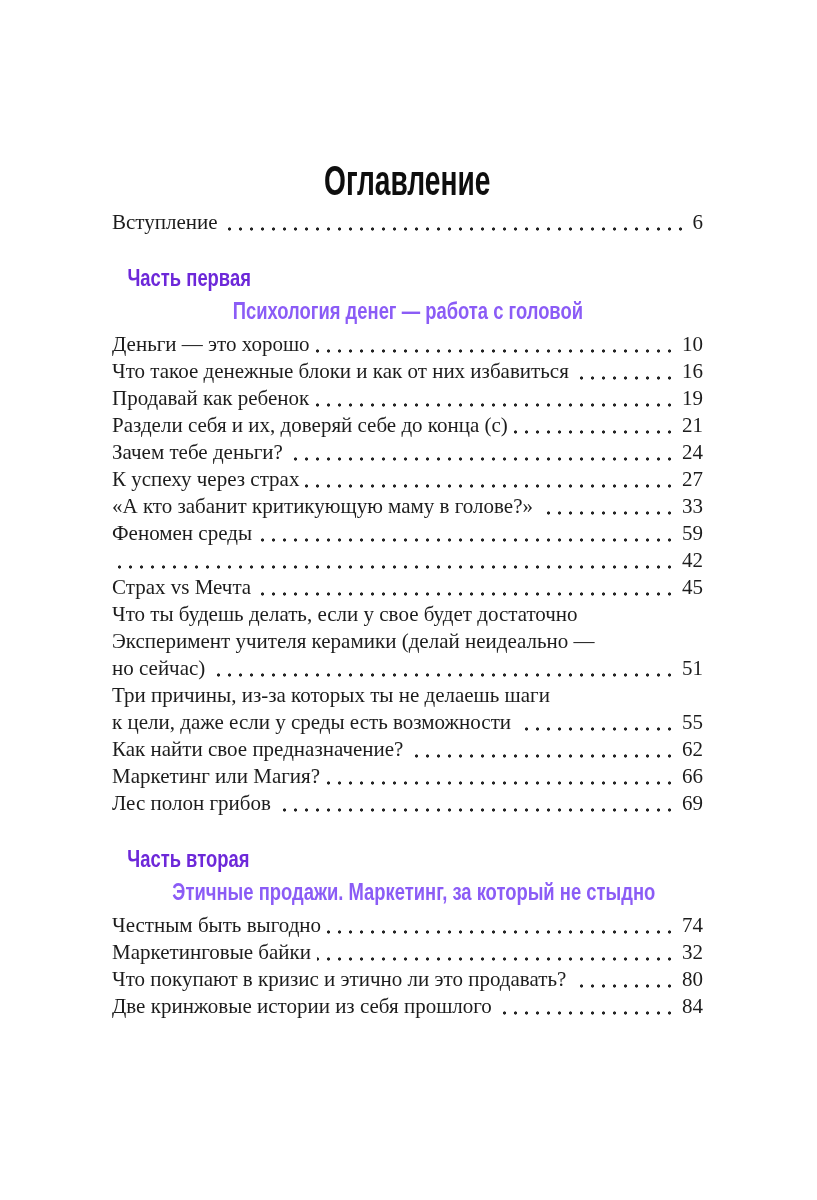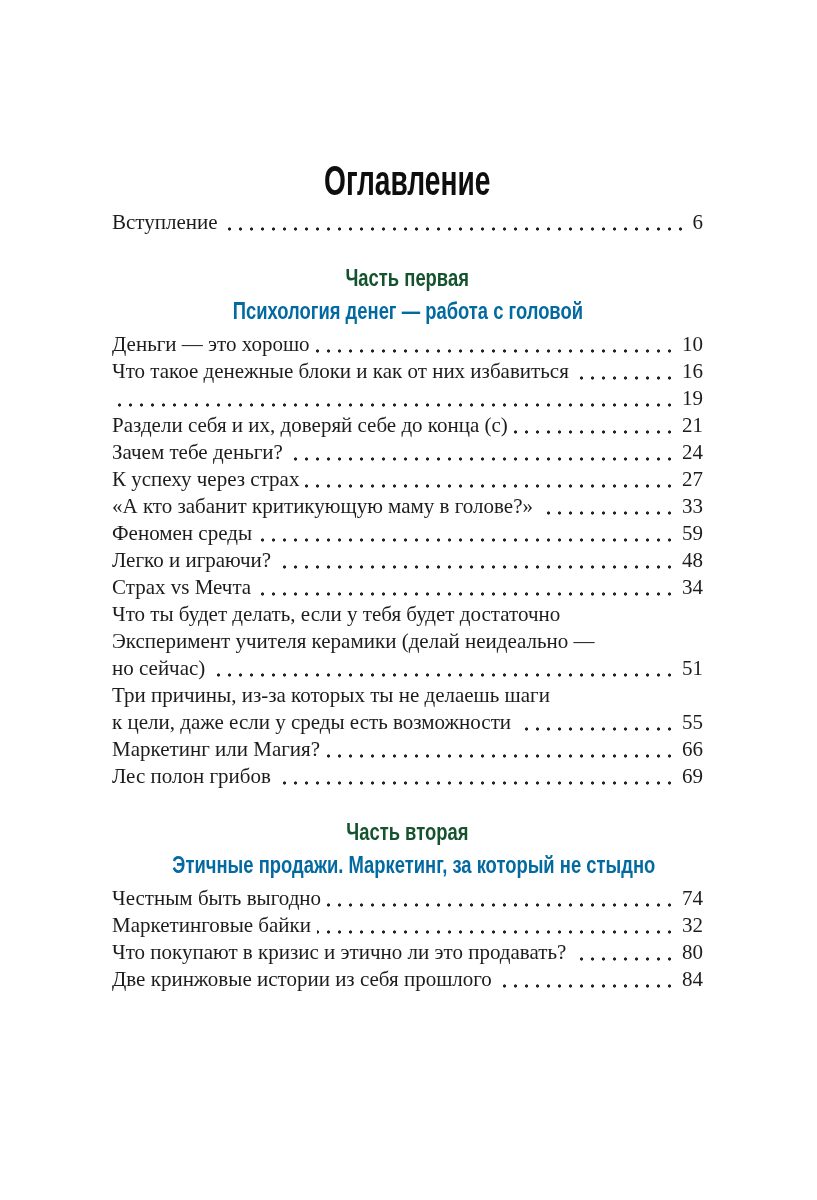--- a/index.html
+++ b/index.html
@@ -28,29 +28,29 @@
     margin: 158px 0 0 0;
     text-align: center;
     font: 700 42px/46px "Liberation Sans", sans-serif;
     color: #0e0e0e;
     letter-spacing: 0;
   }
   h1.title .cond { transform: scaleX(0.67); }
   .intro-entries { margin-top: 25px; }
   .part-title {
     margin: 27px 0 0 0;
-    text-align: center;
+    text-align: left;
     font: 700 23px/30px "Liberation Sans", sans-serif;
-    color: #14532d;
+    color: #6d28d9;
   }
   .part-subtitle {
     margin: 3px 0 0 0;
     text-align: center;
     font: 700 23px/30px "Liberation Sans", sans-serif;
-    color: #0369a1;
+    color: #8b5cf6;
   }
   .part-title .cond, .part-subtitle .cond { transform: scaleX(0.8); }
   .entries { margin-top: 5px; }
   .toc-line {
     font: 400 21px/27px "Liberation Serif", serif;
     color: #1c1c1c;
   }
   .toc-line.last {
     position: relative;
     display: flex;
@@ -113,20 +113,21 @@
               <div class="toc-line last">
                 <span class="leader"></span>
                 <span class="t">Что такое денежные блоки и как от них избавиться</span>
                 <span class="sp"></span>
                 <span class="pg">16</span>
               </div>
             </div>
             <div class="toc-entry">
               <div class="toc-line last">
                 <span class="leader"></span>
+                <span class="t">Продавай как ребенок</span>
                 <span class="sp"></span>
                 <span class="pg">19</span>
               </div>
             </div>
             <div class="toc-entry">
               <div class="toc-line last">
                 <span class="leader"></span>
                 <span class="t">Раздели себя и их, доверяй себе до конца (с)</span>
                 <span class="sp"></span>
                 <span class="pg">21</span>
@@ -160,52 +161,59 @@
               <div class="toc-line last">
                 <span class="leader"></span>
                 <span class="t">Феномен среды</span>
                 <span class="sp"></span>
                 <span class="pg">59</span>
               </div>
             </div>
             <div class="toc-entry">
               <div class="toc-line last">
                 <span class="leader"></span>
-                <span class="t">Легко и играючи?</span>
-                <span class="sp"></span>
-                <span class="pg">48</span>
+                <span class="sp"></span>
+                <span class="pg">42</span>
               </div>
             </div>
             <div class="toc-entry">
               <div class="toc-line last">
                 <span class="leader"></span>
                 <span class="t">Страх vs Мечта</span>
                 <span class="sp"></span>
-                <span class="pg">34</span>
-              </div>
-            </div>
-            <div class="toc-entry">
-              <div class="toc-line"><span>Что ты будет делать, если у тебя будет достаточно</span></div>
+                <span class="pg">45</span>
+              </div>
+            </div>
+            <div class="toc-entry">
+              <div class="toc-line"><span>Что ты будешь делать, если у свое будет достаточно</span></div>
             </div>
             <div class="toc-entry">
               <div class="toc-line"><span>Эксперимент учителя керамики (делай неидеально —</span></div>
               <div class="toc-line last">
                 <span class="leader"></span>
                 <span class="t">но сейчас)</span>
                 <span class="sp"></span>
                 <span class="pg">51</span>
               </div>
             </div>
             <div class="toc-entry">
               <div class="toc-line"><span>Три причины, из-за которых ты не делаешь шаги</span></div>
               <div class="toc-line last">
                 <span class="leader"></span>
                 <span class="t">к цели, даже если у среды есть возможности</span>
                 <span class="sp"></span>
                 <span class="pg">55</span>
+              </div>
+            </div>
+            <div class="toc-entry">
+              <div class="toc-line last">
+                <span class="leader"></span>
+                <span class="t">Как найти свое предназначение?</span>
+                <span class="sp"></span>
+                <span class="pg">62</span>
               </div>
             </div>
             <div class="toc-entry">
               <div class="toc-line last">
                 <span class="leader"></span>
                 <span class="t">Маркетинг или Магия?</span>
                 <span class="sp"></span>
                 <span class="pg">66</span>
               </div>
             </div>

